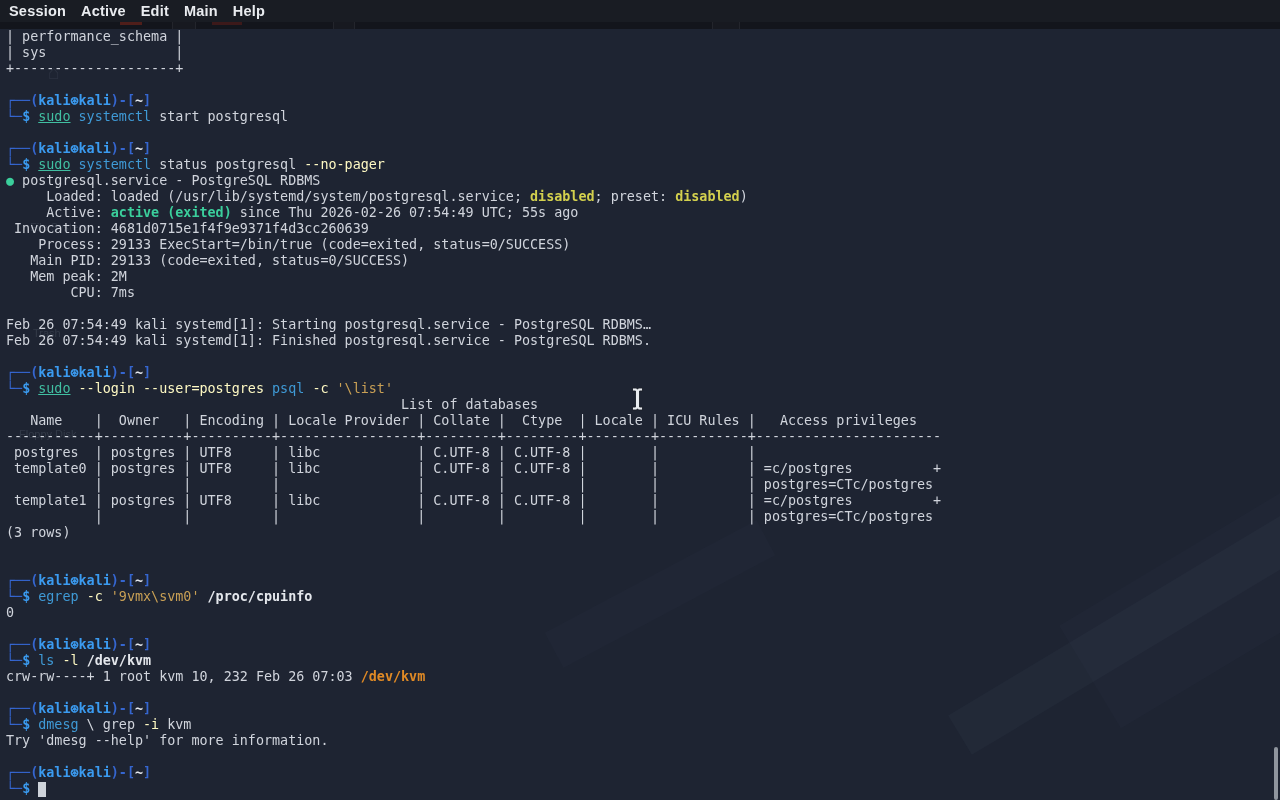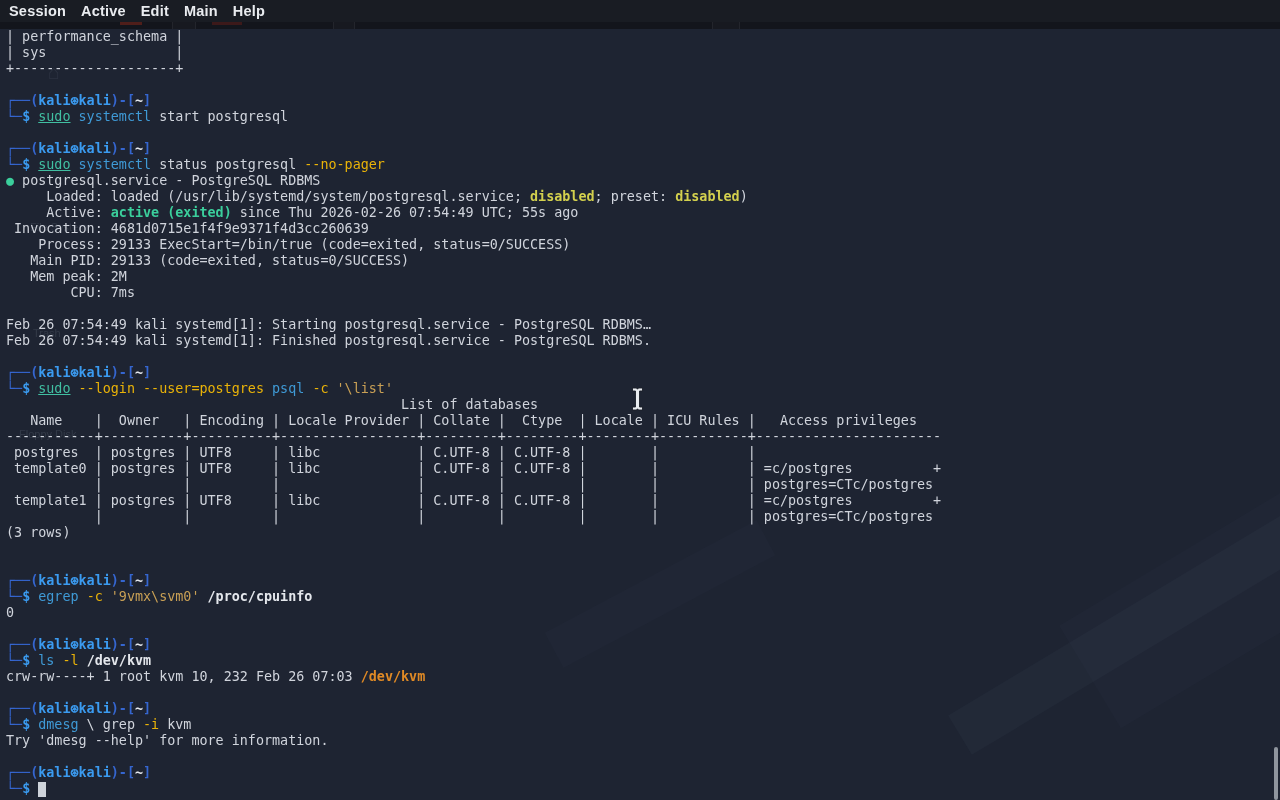--- a/index.html
+++ b/index.html
@@ -52,21 +52,21 @@
     position:absolute;left:6px;top:0;z-index:5;
     font-family:"DejaVu Sans Mono","Liberation Mono",monospace;
     font-size:13.4px;line-height:16px;white-space:pre;
   }
   .tl{height:16px;}
   .sg-d{color:#d0d4dc;}
   .sg-p{color:#3566d0;font-weight:bold;}
   .sg-P{color:#3b9bf0;font-weight:bold;}
   .sg-g{color:#41bfa2;text-decoration:underline;}
   .sg-b{color:#3f9ad6;}
-  .sg-t{color:#eab308;}
+  .sg-t{color:#fef9c3;}
   .sg-y{color:#c9a055;}
   .sg-Y{color:#d3d04e;font-weight:bold;}
   .sg-G{color:#3bcf9c;font-weight:bold;}
   .sg-W{color:#e4e7ec;font-weight:bold;}
   .sg-O{color:#e08a25;font-weight:bold;}
   .blockcursor{
     display:inline-block;width:8px;height:15px;background:#ced3da;
     vertical-align:text-bottom;transform:translateY(1px);
   }
   

